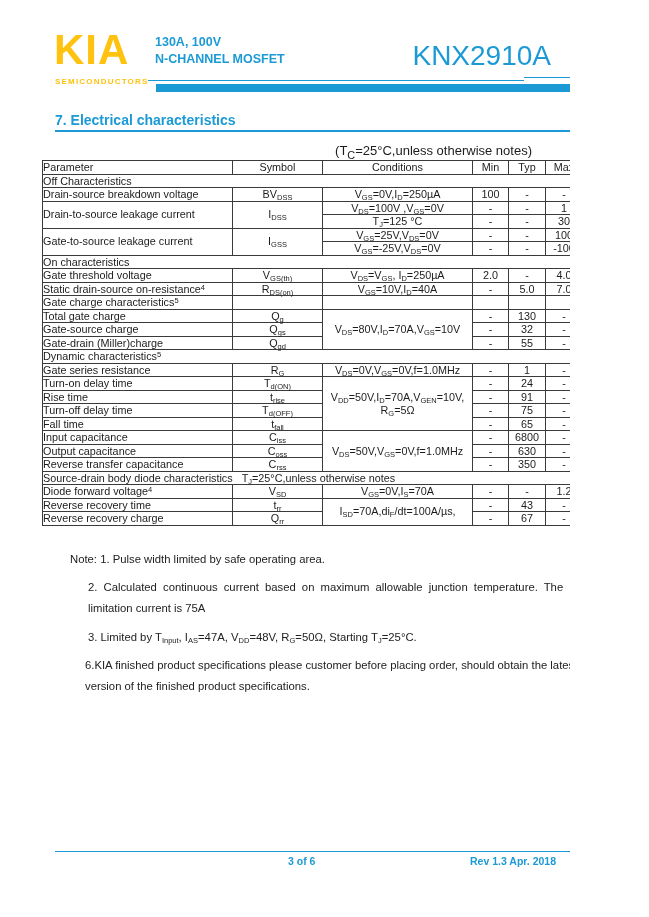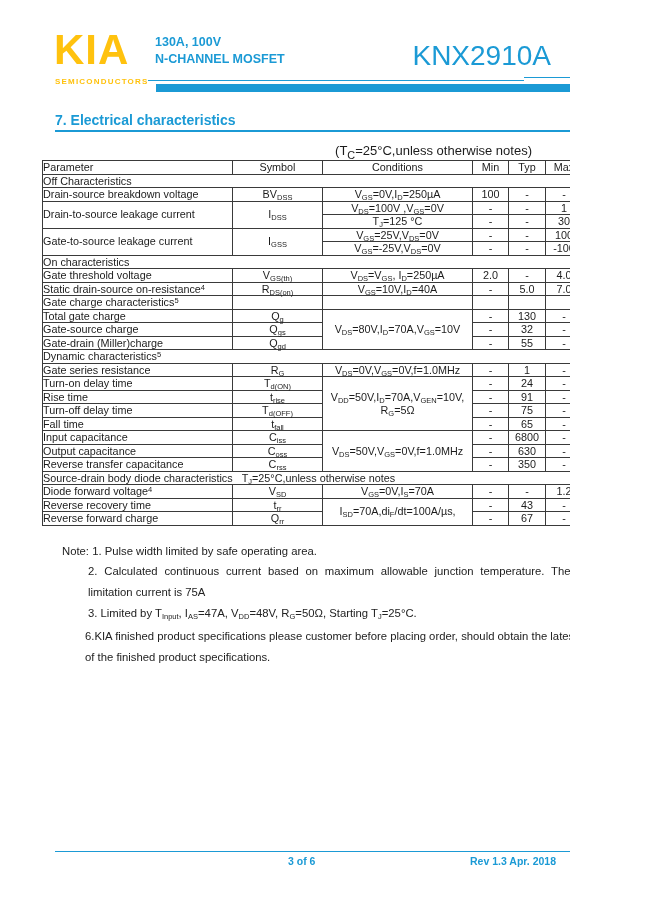--- a/index.html
+++ b/index.html
@@ -34,21 +34,21 @@
              table-layout:fixed;font-size:10.8px;color:var(--ink);}
   table.spec th, table.spec td{border:1px solid var(--border);padding:0 2px;height:12.5px;
              line-height:12.5px;text-align:center;font-weight:400;vertical-align:middle;}
   table.spec th.left, table.spec td.left{text-align:left;padding-left:0;}
   table.spec sub{font-size:7.5px;line-height:0;vertical-align:-2px;}
   table.spec sup{font-size:7.5px;line-height:0;vertical-align:3px;}
 
   
   .notes{position:absolute;left:62px;top:541px;width:558px;font-size:11.3px;color:#222;}
   .notes sub{font-size:7.5px;line-height:0;vertical-align:-2px;}
-  .note{margin:0;}
+  .note{margin:8px;}
   .n1{line-height:20px;}
   .n2{margin-left:26px;line-height:21px;text-align:justify;}
   .n3{margin-left:26px;line-height:20px;}
   .n4{margin-left:26px;line-height:14px;margin-top:4px;}
   .n5{margin-left:26px;line-height:14px;}
   .n6{margin-left:23px;line-height:21px;margin-top:3px;}
 
   
   .f-line{position:absolute;left:55px;top:851px;width:577px;height:1px;background:var(--blue);}
   .f-page{position:absolute;left:288px;top:855px;font-size:10.5px;font-weight:700;color:var(--blue);}
@@ -272,21 +272,21 @@
         <tr>
           <td class="left">Reverse recovery time</td>
           <td>t<sub>rr</sub></td>
           <td rowspan="2">I<sub>SD</sub>=70A,di<sub>F</sub>/dt=100A/µs,</td>
           <td>-</td>
           <td>43</td>
           <td>-</td>
           <td>ns</td>
         </tr>
         <tr>
-          <td class="left">Reverse forward charge</td>
+          <td class="left">Reverse recovery charge</td>
           <td>Q<sub>rr</sub></td>
           <td>-</td>
           <td>67</td>
           <td>-</td>
           <td>nC</td>
         </tr>
       </tbody>
   </table>
 
   <div class="notes">

